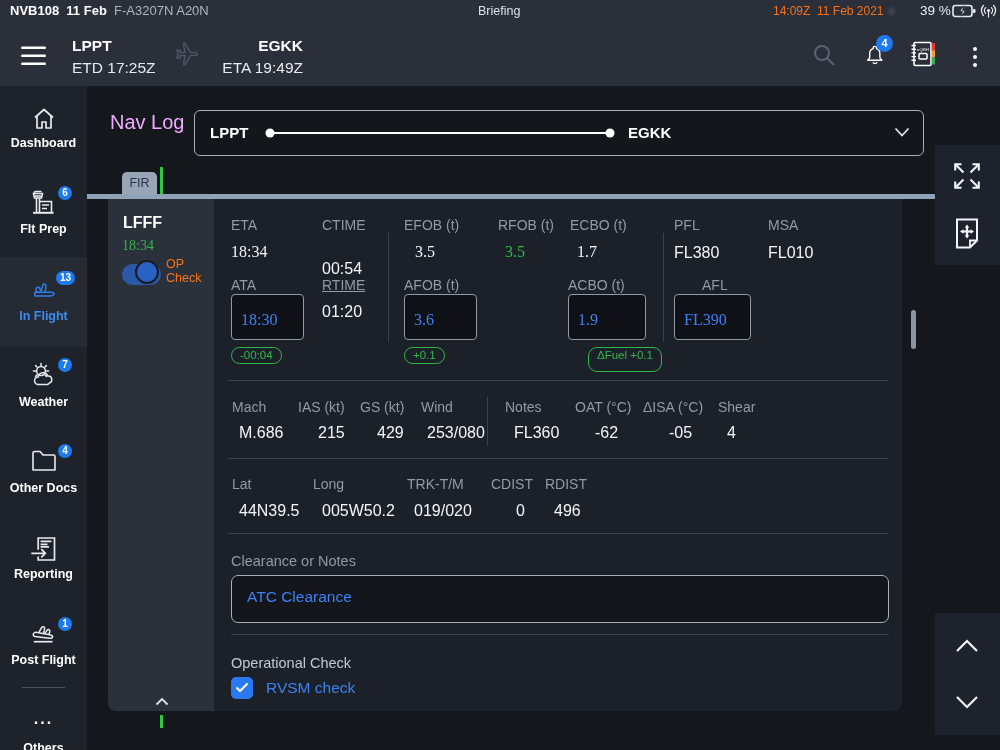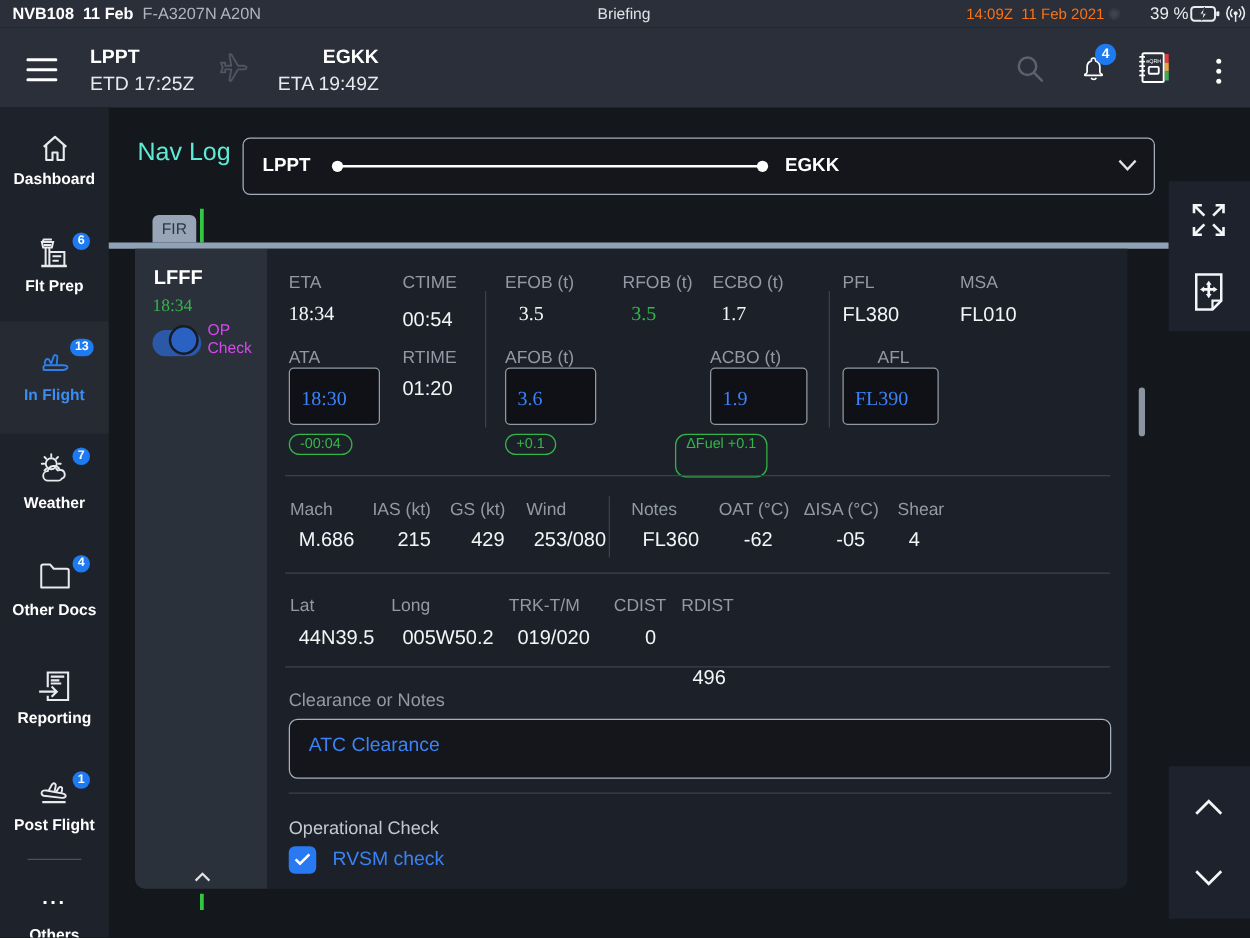--- a/index.html
+++ b/index.html
@@ -142,21 +142,21 @@
     <path d="M13.8 12.7 L16 9.3 Q17 8.1 18.1 8.7 Q19.1 9.4 18.7 10.8 L18 13.6"></path>
     <path d="M2.8 20.7 H21.5" stroke-width="1.7"></path>
   </g>
 </svg>
 <div class="abs" style="left:58px;top:617px;width:14px;height:14px;border-radius:50%;background:#1d7af0;font-size:10px;font-weight:700;text-align:center;line-height:14px;">1</div>
 <div class="abs" style="left:0;top:653px;width:87px;text-align:center;font-size:12.5px;font-weight:700;">Post Flight</div>
 <div class="abs" style="left:22px;top:687px;width:43px;height:1px;background:#4a515c;"></div>
 <div class="abs" style="left:0;top:710px;width:87px;text-align:center;font-size:16px;font-weight:700;letter-spacing:2px;">...</div>
 <div class="abs" style="left:0;top:741px;width:87px;text-align:center;font-size:12.5px;font-weight:700;">Others</div>
 
-<div class="abs" style="left:110px;top:111px;font-size:20px;color:#5eead4;">Nav Log</div>
+<div class="abs" style="left:110px;top:111px;font-size:20px;color:#f0abfc;">Nav Log</div>
 
 <div class="abs" style="left:194px;top:110px;width:730px;height:46px;border:1px solid #a5afbb;border-radius:6px;background:#14161b;"></div>
 <div class="abs" style="left:210px;top:124px;font-size:15px;font-weight:700;">LPPT</div>
 <svg class="abs" style="left:262px;top:127px;" width="356" height="12" viewBox="0 0 356 12">
   <line x1="8" y1="6" x2="348" y2="6" stroke="#fff" stroke-width="2"></line>
   <circle cx="8" cy="6" r="4.5" fill="#fff"></circle>
   <circle cx="348" cy="6" r="4.5" fill="#fff"></circle>
 </svg>
 <div class="abs" style="left:628px;top:124px;font-size:15px;font-weight:700;">EGKK</div>
 <svg class="abs" style="left:894px;top:127px;" width="16" height="11" viewBox="0 0 16 11">
@@ -166,67 +166,67 @@
 <div class="abs" style="left:122px;top:172px;width:35px;height:22px;background:#97a5b6;border-radius:5px 5px 0 0;color:#2c3644;font-size:12.5px;text-align:center;line-height:22px;">FIR</div>
 <div class="abs" style="left:160px;top:167px;width:3px;height:27px;background:#2fc840;"></div>
 <div class="abs" style="left:87px;top:194px;width:848px;height:5px;background:#8fa2b6;"></div>
 
 <div class="abs" style="left:108px;top:199px;width:106px;height:512px;background:#2b313b;border-radius:0 0 0 8px;"></div>
 <div class="abs" style="left:123px;top:214px;font-size:16px;font-weight:700;">LFFF</div>
 <div class="abs mono" style="left:122px;top:238px;font-size:14px;color:#33b54a;">18:34</div>
 
 <div class="abs" style="left:122px;top:264px;width:39px;height:21px;border-radius:11px;background:#2b59a8;"></div>
 <div class="abs" style="left:135px;top:260px;width:24px;height:24px;border-radius:50%;background:#2a62c4;border:2px solid #171b22;"></div>
-<div class="abs" style="left:166px;top:257px;font-size:12.5px;color:#d946ef;line-height:14px;">OP<br>Check</div>
+<div class="abs" style="left:166px;top:257px;font-size:12.5px;color:#f97316;line-height:14px;">OP<br>Check</div>
 
 <svg class="abs" style="left:155px;top:697px;" width="14" height="9" viewBox="0 0 14 9">
   <path d="M1.5 7.5 L7 2 L12.5 7.5" fill="none" stroke="#dfe2e6" stroke-width="1.8"></path>
 </svg>
 <div class="abs" style="left:160px;top:715px;width:3px;height:13px;background:#2fc840;"></div>
 
 <div class="abs" style="left:214px;top:199px;width:688px;height:512px;background:#1c2129;border-radius:0 0 8px 0;"></div>
 
 <div class="abs lbl" style="left:231px;top:217px;">ETA</div>
 <div class="abs lbl" style="left:322px;top:217px;">CTIME</div>
 <div class="abs lbl" style="left:404px;top:217px;">EFOB (t)</div>
 <div class="abs lbl" style="left:498px;top:217px;">RFOB (t)</div>
 <div class="abs lbl" style="left:570px;top:217px;">ECBO (t)</div>
 <div class="abs lbl" style="left:674px;top:217px;">PFL</div>
 <div class="abs lbl" style="left:768px;top:217px;">MSA</div>
 
 <div class="abs mono val" style="left:231px;top:243px;">18:34</div>
-<div class="abs val" style="left:322px;top:248px;">00:54</div>
+<div class="abs val" style="left:322px;top:260px;">00:54</div>
 <div class="abs mono val" style="left:415px;top:243px;">3.5</div>
 <div class="abs mono" style="left:505px;top:243px;font-size:16px;color:#33b54a;">3.5</div>
 <div class="abs mono val" style="left:577px;top:243px;">1.7</div>
 <div class="abs val" style="left:674px;top:244px;">FL380</div>
 <div class="abs val" style="left:768px;top:244px;">FL010</div>
 
 <div class="abs" style="left:388px;top:233px;width:1px;height:109px;background:#3a414c;"></div>
 <div class="abs" style="left:663px;top:233px;width:1px;height:109px;background:#3a414c;"></div>
 
 <div class="abs lbl" style="left:231px;top:277px;">ATA</div>
-<div class="abs lbl" style="left:322px;top:277px;">RTIME</div>
+<div class="abs lbl" style="left:322px;top:277px;text-decoration:underline;">RTIME</div>
 <div class="abs lbl" style="left:404px;top:277px;">AFOB (t)</div>
 <div class="abs lbl" style="left:568px;top:277px;">ACBO (t)</div>
 <div class="abs lbl" style="left:674px;top:277px;margin-left:28px;">AFL</div>
 
 <div class="abs" style="left:231px;top:294px;width:73px;height:46px;border:1px solid #9099a4;border-radius:4px;background:#0f1116;"></div>
 <div class="abs mono" style="left:241px;top:311px;font-size:16px;color:#3b82f6;">18:30</div>
 <div class="abs val" style="left:322px;top:303px;">01:20</div>
 <div class="abs" style="left:404px;top:294px;width:73px;height:46px;border:1px solid #9099a4;border-radius:4px;background:#0f1116;"></div>
 <div class="abs mono" style="left:414px;top:311px;font-size:16px;color:#3b82f6;">3.6</div>
 <div class="abs" style="left:568px;top:294px;width:78px;height:46px;border:1px solid #9099a4;border-radius:4px;background:#0f1116;"></div>
 <div class="abs mono" style="left:578px;top:311px;font-size:16px;color:#3b82f6;">1.9</div>
 <div class="abs" style="left:674px;top:294px;width:77px;height:46px;border:1px solid #9099a4;border-radius:4px;background:#0f1116;"></div>
 <div class="abs mono" style="left:684px;top:311px;font-size:16px;color:#3b82f6;">FL390</div>
 
 <div class="abs" style="left:231px;top:347px;height:17px;border:1px solid #33b54a;border-radius:9px;color:#33b54a;font-size:11.5px;line-height:15px;padding:0 8px;">-00:04</div>
 <div class="abs" style="left:404px;top:347px;height:17px;border:1px solid #33b54a;border-radius:9px;color:#33b54a;font-size:11.5px;line-height:15px;padding:0 8px;">+0.1</div>
-<div class="abs" style="left:540px;top:347px;height:35px;border:1px solid #33b54a;border-radius:9px;color:#33b54a;font-size:11.5px;line-height:15px;padding:0 8px;">ΔFuel +0.1</div>
+<div class="abs" style="left:588px;top:347px;height:25px;border:1px solid #33b54a;border-radius:9px;color:#33b54a;font-size:11.5px;line-height:15px;padding:0 8px;">ΔFuel +0.1</div>
 
 <div class="abs" style="left:228px;top:380px;width:660px;height:1px;background:#3a414c;"></div>
 
 <div class="abs lbl" style="left:232px;top:399px;">Mach</div>
 <div class="abs lbl" style="left:298px;top:399px;">IAS (kt)</div>
 <div class="abs lbl" style="left:360px;top:399px;">GS (kt)</div>
 <div class="abs lbl" style="left:421px;top:399px;">Wind</div>
 <div class="abs lbl" style="left:505px;top:399px;">Notes</div>
 <div class="abs lbl" style="left:575px;top:399px;">OAT (°C)</div>
 <div class="abs lbl" style="left:643px;top:399px;">ΔISA (°C)</div>
@@ -245,21 +245,21 @@
 
 <div class="abs lbl" style="left:232px;top:476px;">Lat</div>
 <div class="abs lbl" style="left:313px;top:476px;">Long</div>
 <div class="abs lbl" style="left:407px;top:476px;">TRK-T/M</div>
 <div class="abs lbl" style="left:491px;top:476px;">CDIST</div>
 <div class="abs lbl" style="left:545px;top:476px;">RDIST</div>
 <div class="abs val" style="left:239px;top:502px;">44N39.5</div>
 <div class="abs val" style="left:322px;top:502px;">005W50.2</div>
 <div class="abs val" style="left:414px;top:502px;">019/020</div>
 <div class="abs val" style="left:516px;top:502px;">0</div>
-<div class="abs val" style="left:554px;top:502px;margin-top:32px;">496</div>
+<div class="abs val" style="left:554px;top:502px;">496</div>
 
 <div class="abs" style="left:228px;top:533px;width:660px;height:1px;background:#3a414c;"></div>
 
 <div class="abs lbl" style="left:231px;top:553px;font-size:14.5px;">Clearance or Notes</div>
 <div class="abs" style="left:231px;top:575px;width:658px;height:48px;border:1px solid #a6b0bc;border-radius:7px;background:#14161b;"></div>
 <div class="abs" style="left:247px;top:588px;font-size:15.5px;color:#3b82f6;">ATC Clearance</div>
 
 <div class="abs" style="left:231px;top:634px;width:658px;height:1px;background:#3a414c;"></div>
 
 <div class="abs" style="left:231px;top:655px;font-size:14.5px;color:#c3c9d0;">Operational Check</div>

